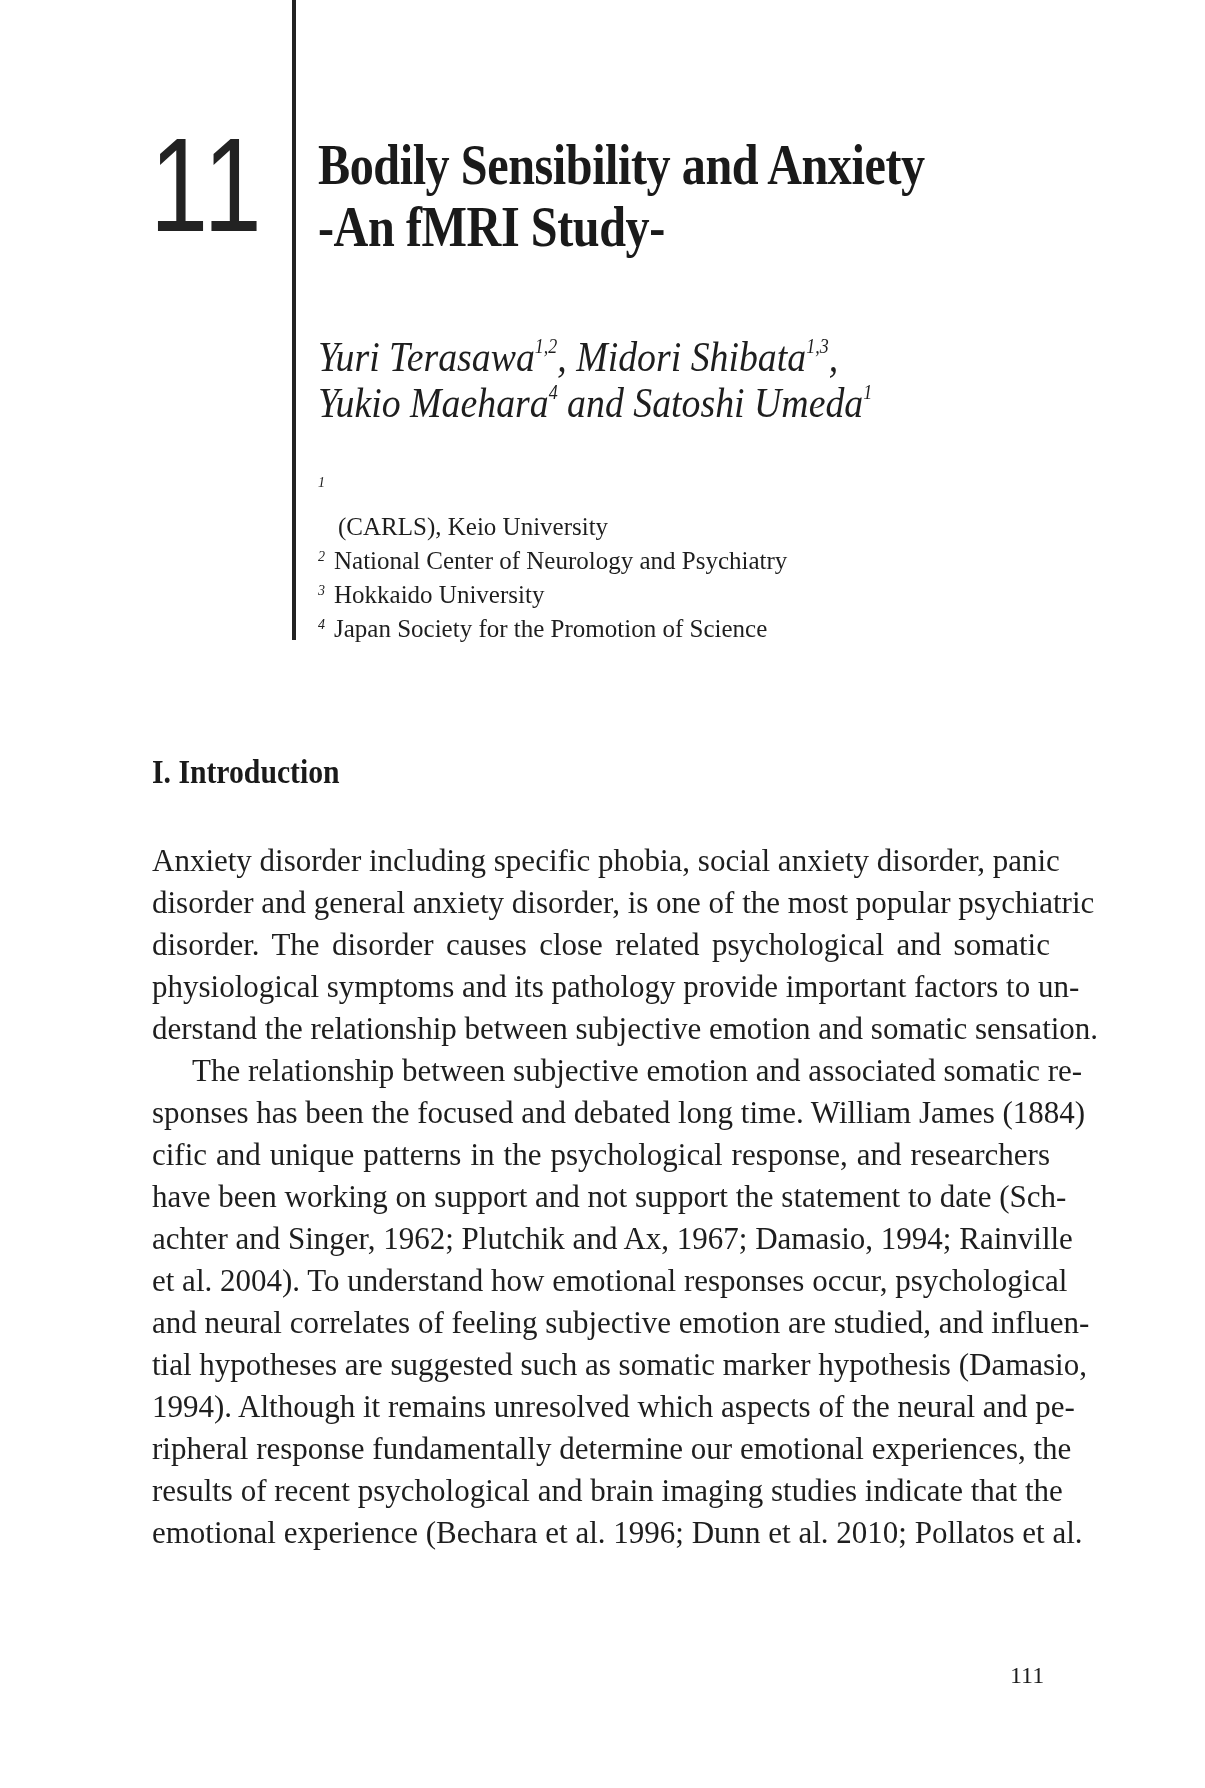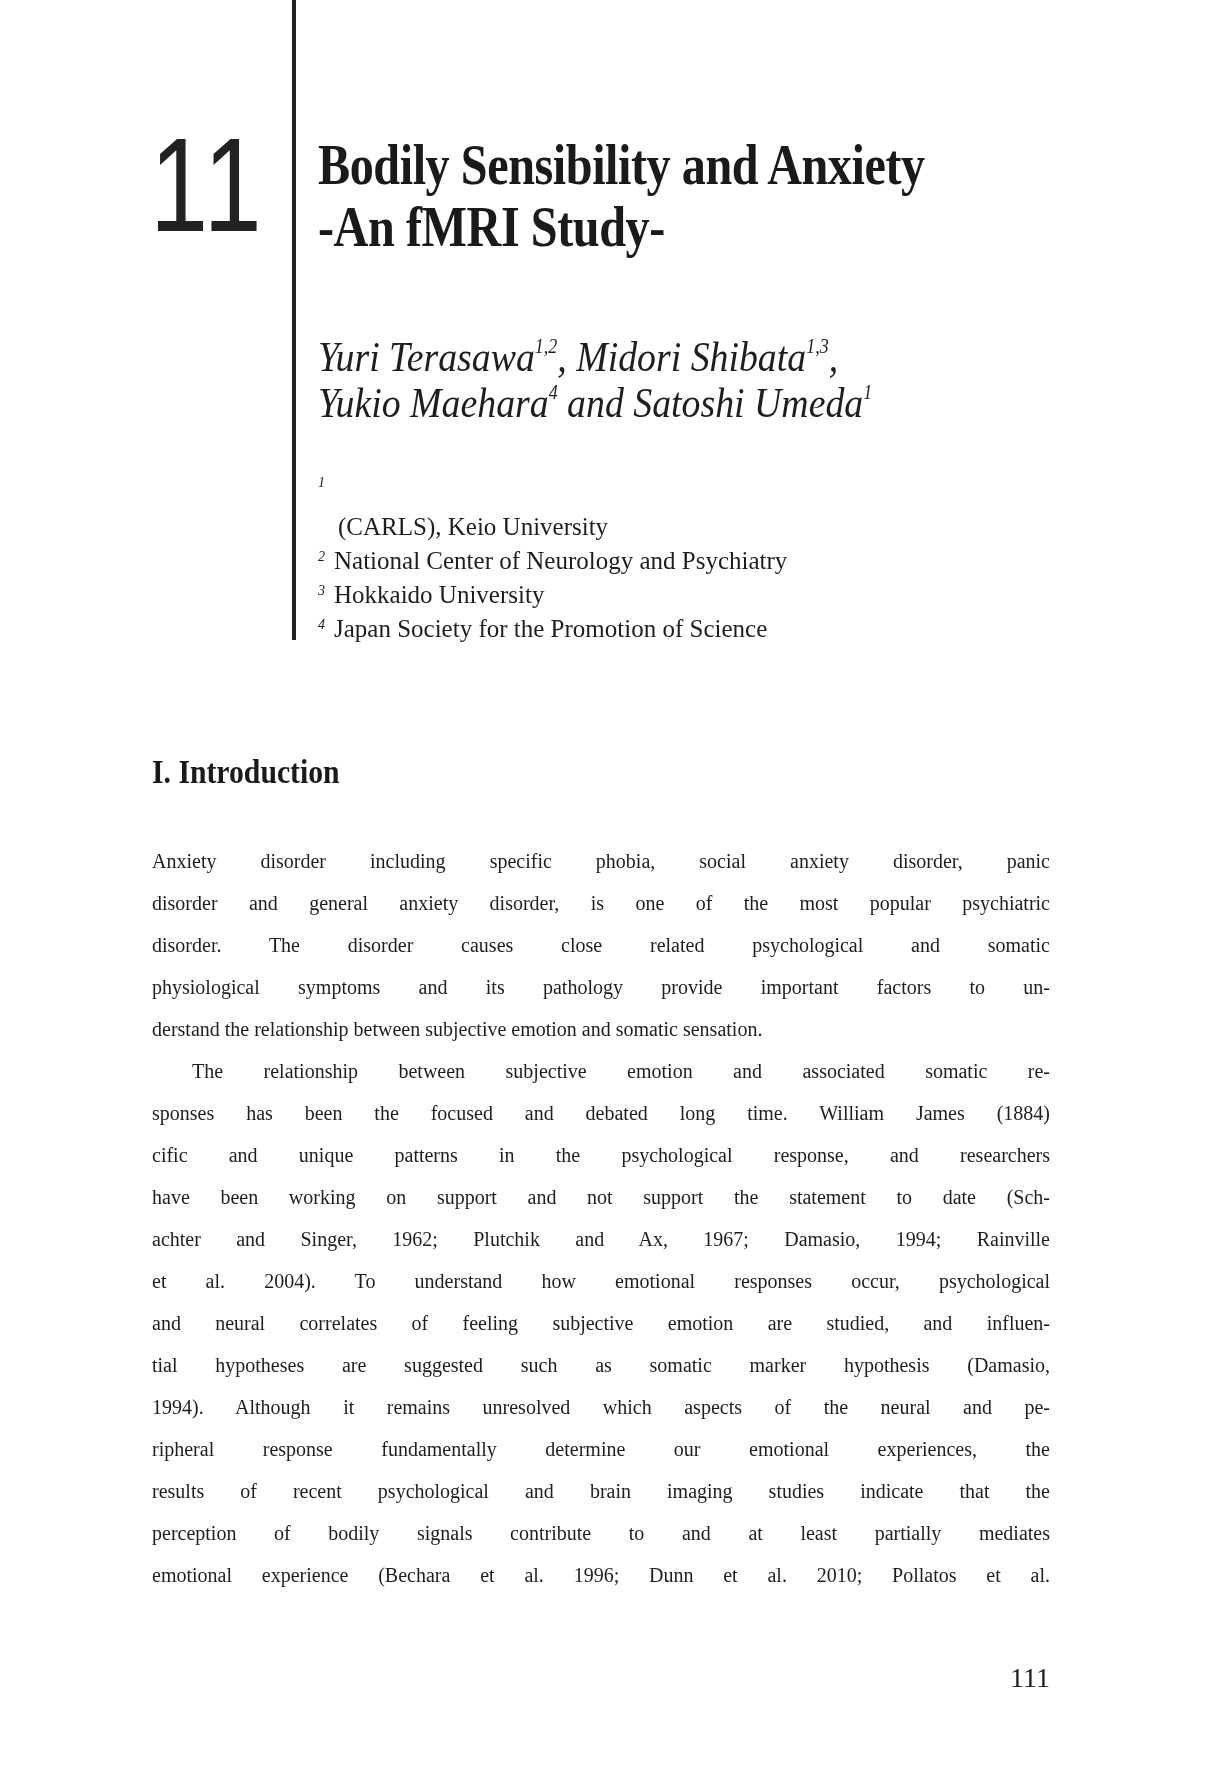--- a/index.html
+++ b/index.html
@@ -40,29 +40,29 @@
   .affil.cont { padding-left: 20px; margin-top: 40px; }
 
   .section-heading {
     position: absolute; left: 142px; top: 752px;
     font-family: "Liberation Serif", serif; font-weight: bold; font-size: 33px; line-height: 40px;
     color: #1a1a1a; transform: scaleX(0.9); transform-origin: left top; white-space: nowrap;
   }
 
   .body-text {
     position: absolute; left: 142px; top: 840px; width: 898px;
-    font-family: "Liberation Serif", serif; font-size: 20px; line-height: 42px; color: #1e1e1e;
+    font-family: "Liberation Serif", serif; font-size: 31px; line-height: 42px; color: #1e1e1e;
   }
   .line { display: block; height: 42px; white-space: nowrap; text-align: justify; text-align-last: justify; }
   .line.last { text-align-last: left; }
   .line.indent { padding-left: 40px; }
 
   .page-number {
     position: absolute; left: 1000px; top: 1662px;
-    font-family: "Liberation Serif", serif; font-size: 28px; color: #1e1e1e;
+    font-family: "Liberation Serif", serif; font-size: 24px; color: #1e1e1e;
   }
 </style>
 </head>
 <body>
 
 <div class="page">
   <div class="vrule"></div>
 
   <div class="chapter-num">11</div>
 
@@ -116,19 +116,18 @@
         <span class="line">sponses has been the focused and debated long time. William James (1884)</span>
         <span class="line">cific and unique patterns in the psychological response, and researchers</span>
         <span class="line">have been working on support and not support the statement to date (Sch-</span>
         <span class="line">achter and Singer, 1962; Plutchik and Ax, 1967; Damasio, 1994; Rainville</span>
         <span class="line">et al. 2004). To understand how emotional responses occur, psychological</span>
         <span class="line">and neural correlates of feeling subjective emotion are studied, and influen-</span>
         <span class="line">tial hypotheses are suggested such as somatic marker hypothesis (Damasio,</span>
         <span class="line">1994). Although it remains unresolved which aspects of the neural and pe-</span>
         <span class="line">ripheral response fundamentally determine our emotional experiences, the</span>
         <span class="line">results of recent psychological and brain imaging studies indicate that the</span>
-        <span class="line">perception of bodily signals contribute to and at least partially mediates</span>
         <span class="line">emotional experience (Bechara et al. 1996; Dunn et al. 2010; Pollatos et al.</span>
       </div>
     </div>
 
   <div class="page-number">111</div>
 </div>
 
 </body></html>

